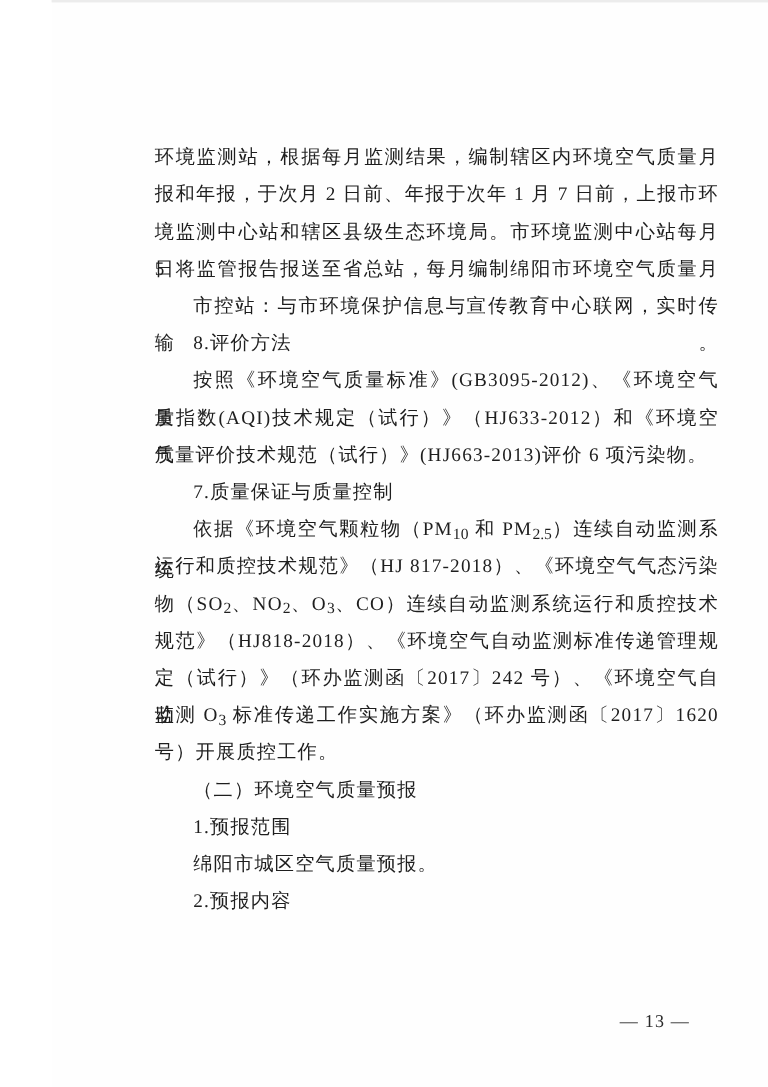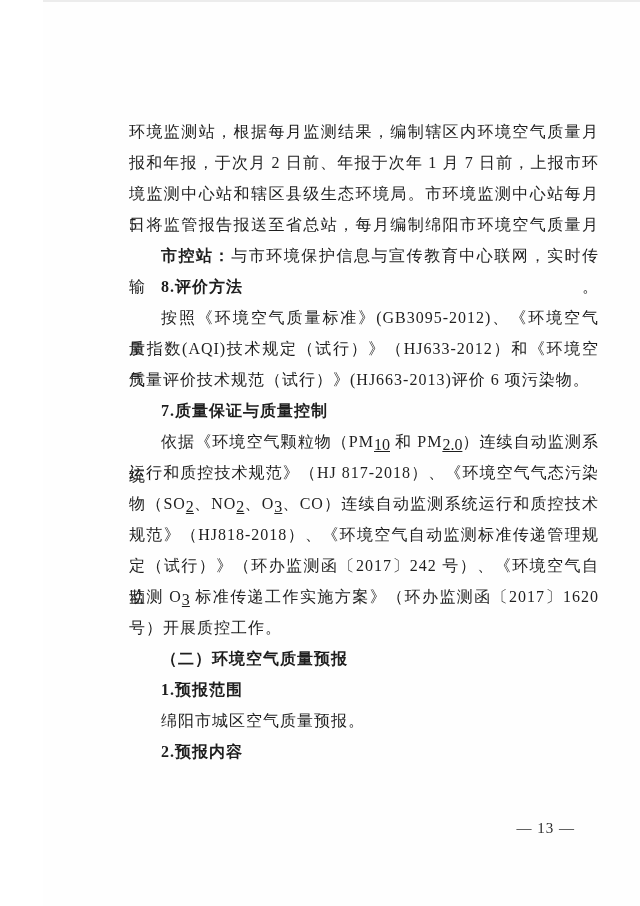--- a/index.html
+++ b/index.html
@@ -36,31 +36,30 @@
   .line.j {
     white-space: normal;
     text-align: justify;
     text-align-last: justify;
     text-justify: inter-character;
   }
   .line.ind {
     text-indent: 2em;
   }
   .b {
-    font-weight: bold;
+    font-weight: normal;
   }
   .sub {
-    font-size: 16px;
+    font-size: 13px;
     vertical-align: -3px;
     letter-spacing: 0;
-    text-decoration: underline;
   }
   .page-number {
     position: absolute;
-    top: 818px;
+    top: 842px;
     left: 0;
     width: 532px;
     text-align: right;
     font-size: 15px;
     letter-spacing: 1px;
     color: #2a2a2a;
   }
 </style>
 </head>
 <body>
@@ -70,21 +69,21 @@
       <div class="line j"><span>环境监测站，根据每月监测结果，编制辖区内环境空气质量月</span></div>
       <div class="line j"><span>报和年报，于次月 2 日前、年报于次年 1 月 7 日前，上报市环</span></div>
       <div class="line j"><span>境监测中心站和辖区县级生态环境局。市环境监测中心站每月 5</span></div>
       <div class="line j"><span>日将监管报告报送至省总站，每月编制绵阳市环境空气质量月</span></div>
       <div class="line j ind"><span class="b">市控站：</span><span>与市环境保护信息与宣传教育中心联网，实时传输。</span></div>
       <div class="line ind"><span class="b">8.评价方法</span></div>
       <div class="line j ind"><span>按照《环境空气质量标准》(GB3095-2012)、《环境空气质</span></div>
       <div class="line j"><span>量指数(AQI)技术规定（试行）》（HJ633-2012）和《环境空气</span></div>
       <div class="line"><span>质量评价技术规范（试行）》(HJ663-2013)评价 6 项污染物。</span></div>
       <div class="line ind"><span class="b">7.质量保证与质量控制</span></div>
-      <div class="line j ind"><span>依据《环境空气颗粒物（PM</span><span class="sub">10</span><span> 和 PM</span><span class="sub">2.0</span><span>）连续自动监测系统</span></div>
+      <div class="line j ind"><span>依据《环境空气颗粒物（PM</span><span class="sub">10</span><span> 和 PM</span><span class="sub">2.5</span><span>）连续自动监测系统</span></div>
       <div class="line j"><span>运行和质控技术规范》（HJ 817-2018）、《环境空气气态污染</span></div>
       <div class="line j"><span>物（SO</span><span class="sub">2</span><span>、NO</span><span class="sub">2</span><span>、O</span><span class="sub">3</span><span>、CO）连续自动监测系统运行和质控技术</span></div>
       <div class="line j"><span>规范》（HJ818-2018）、《环境空气自动监测标准传递管理规</span></div>
       <div class="line j"><span>定（试行）》（环办监测函〔2017〕242 号）、《环境空气自动</span></div>
       <div class="line j"><span>监测 O</span><span class="sub">3</span><span> 标准传递工作实施方案》（环办监测函〔2017〕1620</span></div>
       <div class="line"><span>号）开展质控工作。</span></div>
       <div class="line ind"><span class="b">（二）环境空气质量预报</span></div>
       <div class="line ind"><span class="b">1.预报范围</span></div>
       <div class="line ind"><span>绵阳市城区空气质量预报。</span></div>
       <div class="line ind"><span class="b">2.预报内容</span></div>

